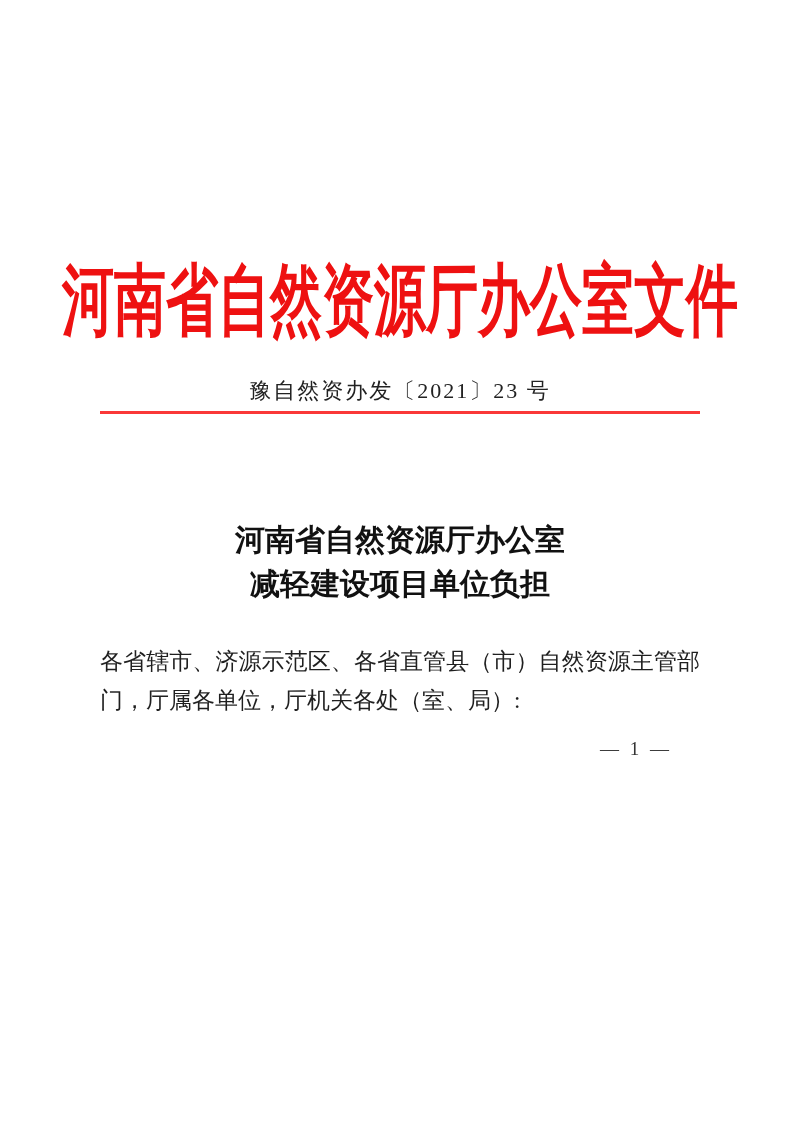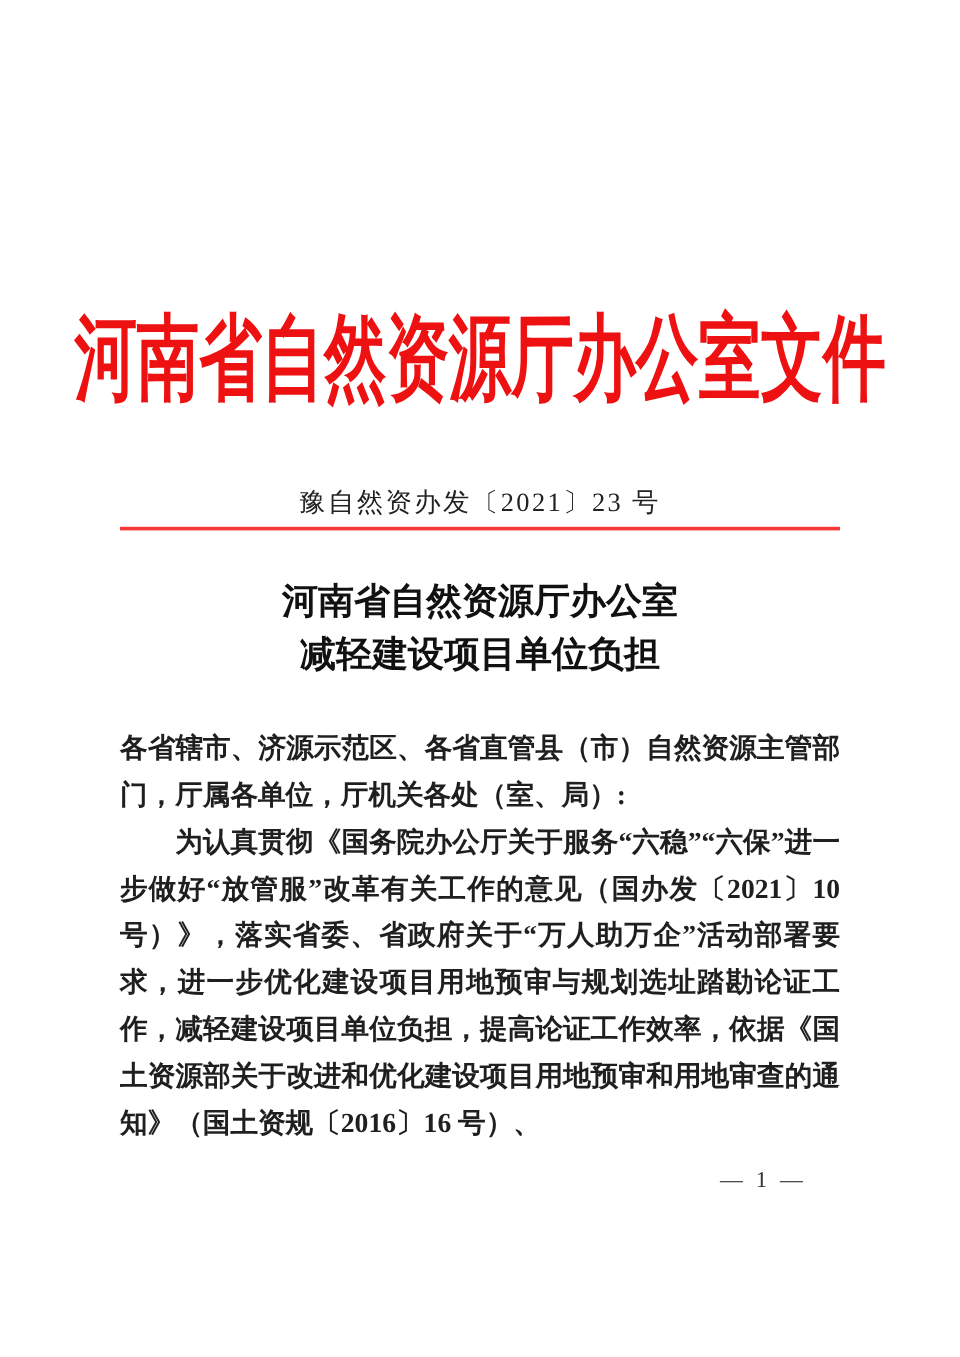--- a/index.html
+++ b/index.html
@@ -31,53 +31,52 @@
     font-size: 52px;
     line-height: 52px;
     font-weight: 700;
     color: var(--header-red);
     letter-spacing: 0px;
     white-space: nowrap;
     transform: scaleY(1.5);
     transform-origin: center;
   }
   .doc-number {
-    margin-top: 80px;
+    margin-top: 52px;
     text-align: center;
     font-size: 22px;
     line-height: 23px;
     letter-spacing: 2px;
     color: #222222;
   }
   .red-divider {
     width: 600px;
     height: 3px;
     margin: 9px auto 0 auto;
     background: var(--divider-red);
   }
   .doc-title {
-    margin-top: 38px;
+    margin-top: 104px;
     text-align: center;
     font-size: 30px;
     line-height: 44px;
     font-weight: 700;
     color: #111111;
   }
   .body-text {
     width: 600px;
     margin: 36px auto 0 auto;
     font-size: 23px;
     line-height: 39px;
     text-align: justify;
     color: var(--body-text);
   }
   .body-text p {
     margin: 0;
     padding: 0;
-    font-weight: bold;
   }
   .para-indent {
     text-indent: 2em;
   }
   .page-number {
     width: 600px;
     margin: 18px auto 0 auto;
     padding-right: 28px;
     box-sizing: border-box;
     text-align: right;
@@ -97,18 +96,17 @@
 
   <div class="red-divider"></div>
 
   <div class="doc-title">
     <div>河南省自然资源厅办公室</div>
     <div>减轻建设项目单位负担</div>
   </div>
 
   <div class="body-text">
     <p>各省辖市、济源示范区、各省直管县（市）自然资源主管部门，厅属各单位，厅机关各处（室、局）:</p>
-    <p class="para-indent">为认真贯彻《国务院办公厅关于服务“六稳”“六保”进一步做好“放管服”改革有关工作的意见（国办发〔2021〕10 号）》，落实省委、省政府关于“万人助万企”活动部署要求，进一步优化建设项目用地预审与规划选址踏勘论证工作，减轻建设项目单位负担，提高论证工作效率，依据《国土资源部关于改进和优化建设项目用地预审和用地审查的通知》（国土资规〔2016〕16 号）、</p>
   </div>
 
   <div class="page-number">— 1 —</div>
 
 </div>
 
 </body></html>

